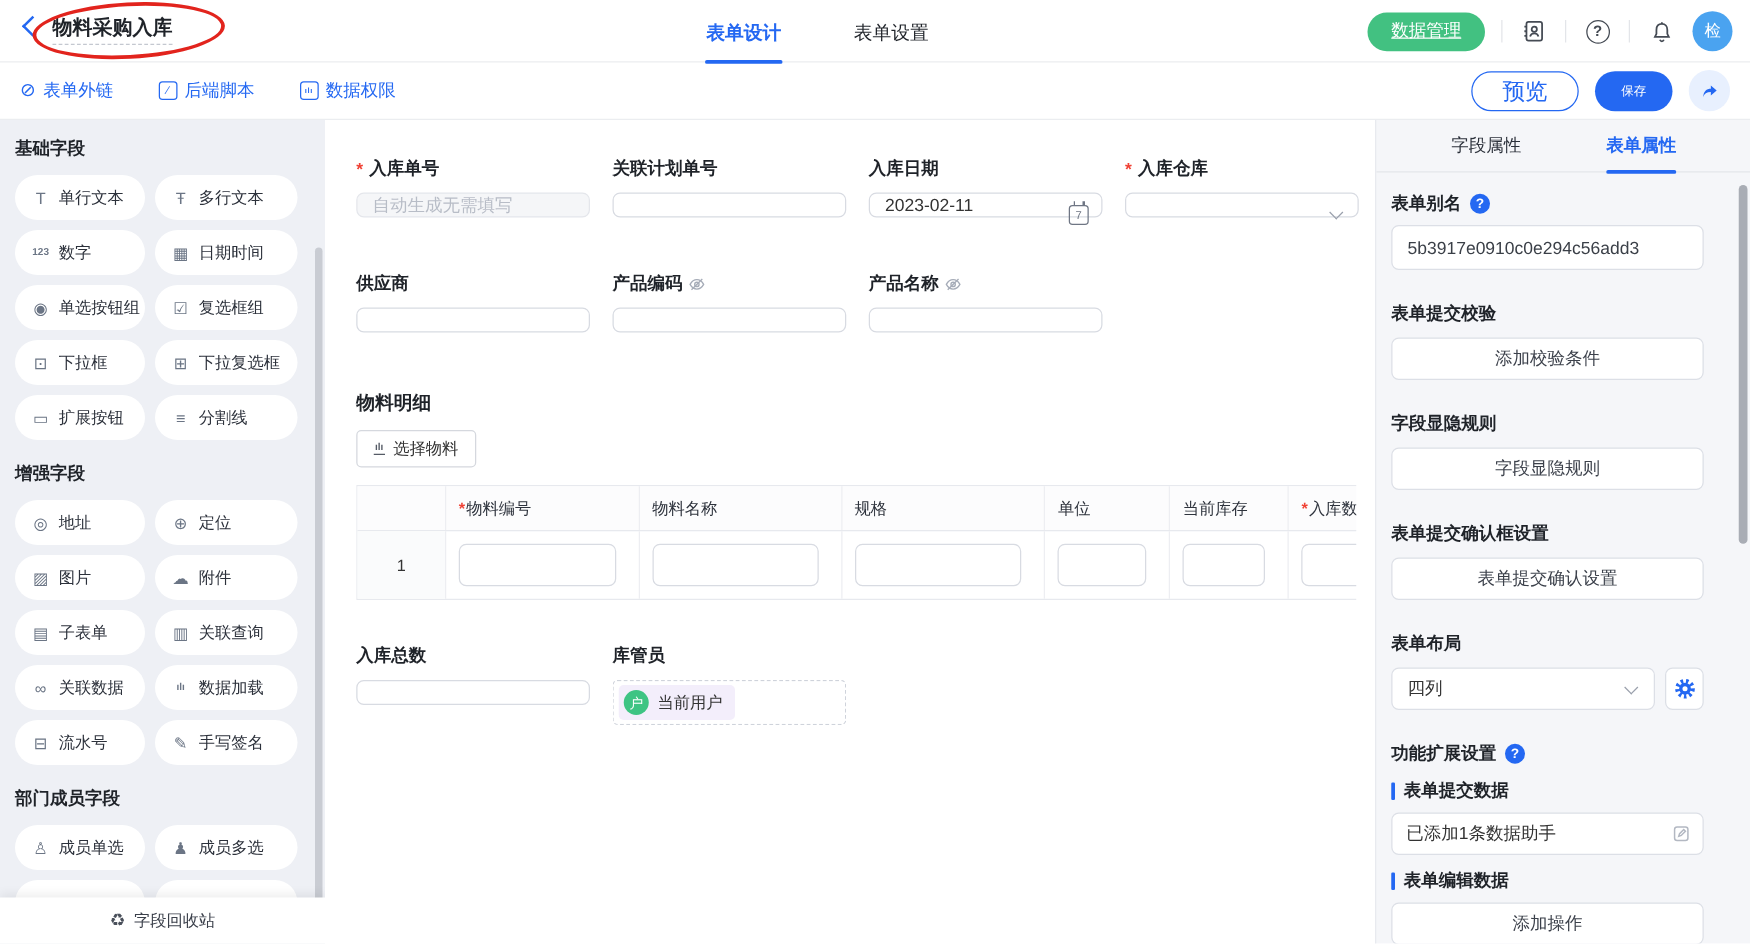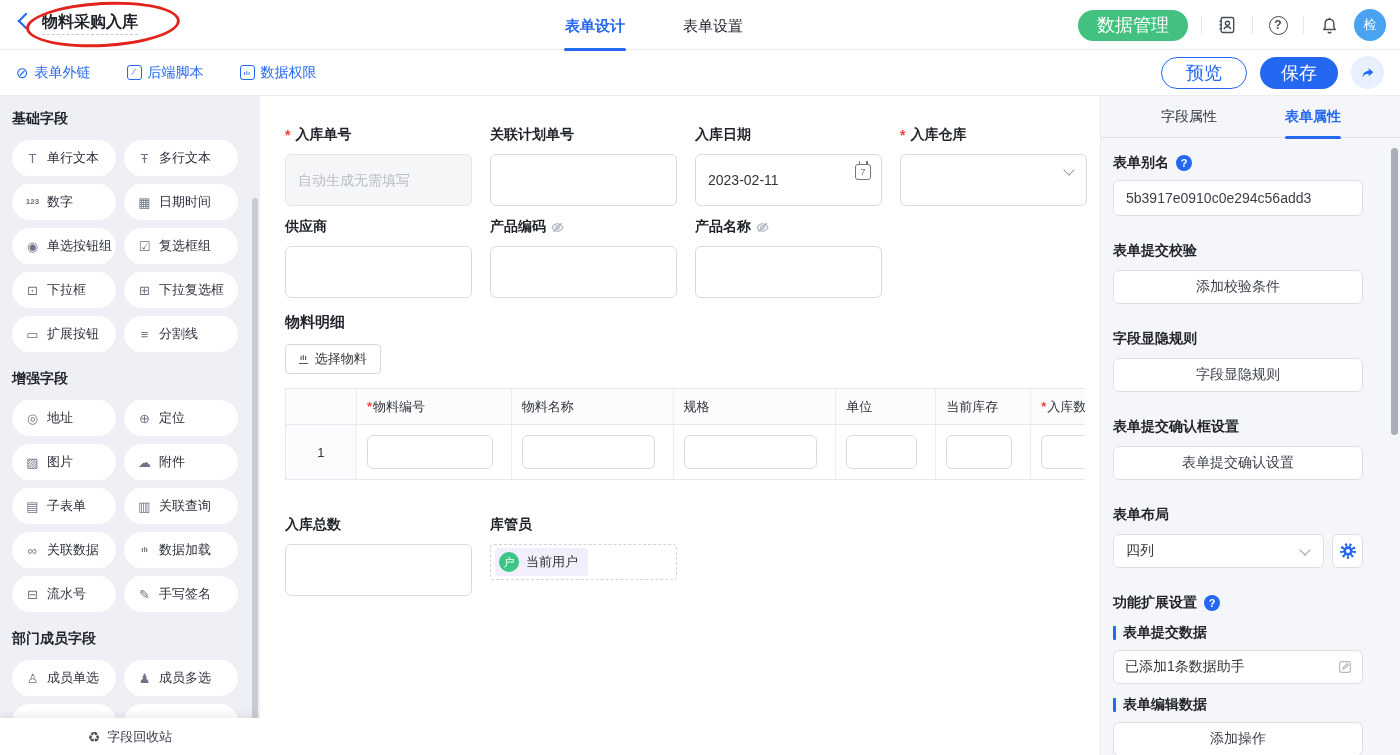--- a/index.html
+++ b/index.html
@@ -12,57 +12,57 @@
   .header { position:absolute; top:0; left:0; right:0; height:50px; background:#fff; border-bottom:1px solid #ebedf0; z-index:5; }
   .back { position:absolute; left:20px; top:15px; width:12px; height:12px; border-left:2.5px solid var(--blue); border-bottom:2.5px solid var(--blue); transform:rotate(45deg); cursor:pointer; }
   .title-wrap { position:absolute; left:42px; top:12px; }
   .title-text { font-size:16px; font-weight:bold; color:#1f2329; border-bottom:1px dashed #c4c8d0; padding-bottom:4px; }
   .red-ellipse { position:absolute; left:26px; top:2px; width:154px; height:45px; border:3px solid #e2241d; border-radius:50%; transform:rotate(-3deg); pointer-events:none; z-index:6; }
   .htabs { position:absolute; left:565px; top:1px; height:50px; display:flex; gap:58px; }
   .htab { position:relative; height:50px; display:flex; align-items:center; font-size:15px; color:#1f2329; cursor:pointer; }
   .htab.active { color:var(--blue); font-weight:bold; }
   .htab.active::after { content:""; position:absolute; left:50%; transform:translateX(-50%); bottom:0; width:62px; height:3px; background:var(--blue); border-radius:2px; }
   .hright { position:absolute; right:14px; top:0; height:50px; display:flex; align-items:center; gap:13px; }
-  .btn-green { height:31px; padding:0 19px; background:var(--green); color:#fff; font-size:18px; border:none; border-radius:16px; cursor:pointer; display:flex; align-items:center; }
+  .btn-green { height:31px; padding:0 19px; background:var(--green); color:#fff; font-size:14px; border:none; border-radius:16px; cursor:pointer; display:flex; align-items:center;text-decoration:underline; }
   .vdiv { width:1px; height:18px; background:#e3e5e9; }
   .icon-btn { width:24px; height:24px; display:flex; align-items:center; justify-content:center; cursor:pointer; }
   .help-circ { width:19px; height:19px; border:1.7px solid #454b54; border-radius:50%; display:flex; align-items:center; justify-content:center; font-size:12px; font-weight:bold; color:#454b54; }
   .help-circ::before { content:"?"; }
   .avatar { width:32px; height:32px; border-radius:50%; background:#4aa3f0; color:#fff; font-size:13px; display:flex; align-items:center; justify-content:center; cursor:pointer; }
 
   
   .toolbar { position:absolute; top:50px; left:0; right:0; height:46px; background:#fff; border-bottom:1px solid #ebedf0; display:flex; align-items:center; padding:0 16px; z-index:4; }
   .lk { display:flex; align-items:center; gap:6px; color:var(--blue); font-size:14px; margin-right:36px; cursor:pointer; }
   .lk-glyph { font-size:15px; line-height:1; }
   .mini { width:15px; height:15px; border:1.4px solid var(--blue); border-radius:3px; display:flex; align-items:center; justify-content:center; font-size:9px; line-height:1; }
   .mini.bars { font-size:6px; font-weight:bold; letter-spacing:.5px; }
   .tb-right { margin-left:auto; display:flex; align-items:center; gap:13px; }
   .btn-outline { height:32px; padding:0 24px; border:1px solid var(--blue); color:var(--blue); background:#fff; font-size:18px; border-radius:16px; cursor:pointer; }
-  .btn-blue { height:32px; padding:0 21px; border:none; color:#fff; background:var(--blue); font-size:18px; border-radius:16px; cursor:pointer; }
+  .btn-blue { height:32px; padding:0 21px; border:none; color:#fff; background:var(--blue); font-size:10px; border-radius:16px; cursor:pointer; }
   .btn-share { width:33px; height:33px; border-radius:50%; background:#e8f0fe; border:none; display:flex; align-items:center; justify-content:center; cursor:pointer; }
 
   
   .sidebar { position:absolute; top:96px; left:0; width:260px; bottom:0; background:var(--sidebg); overflow:hidden; padding:14px 0 0 12px; }
   .sec-title { font-size:14px; font-weight:bold; color:#1f2329; margin-bottom:12px; }
   .pill-grid { display:grid; grid-template-columns:104px 114px; gap:8px; margin-bottom:18px; }
   .pill { height:36px; background:#fff; border-radius:18px; display:flex; align-items:center; padding:0 8px 0 12px; font-size:13px; color:#2c313b; cursor:grab; white-space:nowrap; overflow:hidden; }
   .fi { width:17px; margin-right:6px; color:#6b7585; font-size:13px; text-align:center; flex:none; line-height:1; }
   .fi.sm { font-size:8px; font-weight:bold; letter-spacing:0; }
   .side-scroll { position:absolute; top:102px; left:252px; width:6px; height:552px; background:#c9ccd3; border-radius:3px; cursor:pointer; }
   .recycle { position:absolute; left:0; bottom:0; width:260px; height:37px; background:#fff; box-shadow:0 -3px 8px rgba(0,0,0,.07); display:flex; align-items:center; justify-content:center; gap:7px; font-size:13px; color:#3a3f4a; cursor:pointer; z-index:3; }
   .recycle-glyph { font-size:14px; color:#4a505b; }
 
   
   .canvas { position:absolute; top:96px; left:260px; width:840px; bottom:0; background:#fff; overflow:hidden; padding:30px 0 0 25px; }
   .frow { display:grid; grid-template-columns:repeat(4,187px); column-gap:18px; margin-bottom:28px; }
   .fld { cursor:pointer; }
   .flabel { display:flex; align-items:center; gap:5px; font-size:14px; font-weight:bold; color:#1f2329; margin-bottom:10px; }
   .req { color:#f04134; font-weight:bold; }
   .ctrl { position:relative; height:36px; }
-  .inp { width:100%; height:52px; border:1px solid #d8dbe2; border-radius:6px; padding:0 12px; font-size:14px; color:#333; background:#fff; font-family:inherit; }
+  .inp { width:100%; height:20px; border:1px solid #d8dbe2; border-radius:6px; padding:0 12px; font-size:14px; color:#333; background:#fff; font-family:inherit; }
   .inp::placeholder { color:#b8bdc7; }
   .inp.disabled { background:#f5f6f8; border-color:#e4e6eb; }
   .cal-icon { position:absolute; right:11px; top:10px; width:16px; height:16px; border:1.5px solid #6f7684; border-radius:3px; font-size:9px; color:#6f7684; display:flex; align-items:center; justify-content:center; }
   .cal-icon::before, .cal-icon::after { content:""; position:absolute; top:-4.5px; width:1.5px; height:3px; background:#6f7684; }
   .cal-icon::before { left:2.5px; } .cal-icon::after { right:2.5px; }
   .chev { position:absolute; right:14px; top:12px; width:8px; height:8px; border-right:1.6px solid #9aa0ac; border-bottom:1.6px solid #9aa0ac; transform:rotate(45deg); pointer-events:none; }
   .sec-head { font-size:15px; font-weight:bold; color:#1f2329; margin-bottom:12px;margin-top:31px; }
   .btn-select { height:30px; padding:0 13px; background:#fff; border:1px solid #d5d8de; border-radius:4px; font-size:13px; color:#333; display:inline-flex; align-items:center; gap:7px; cursor:pointer; }
   .bars-icon { font-size:8px; font-weight:bold; color:#555b66; border-bottom:1.5px solid #555b66; line-height:1; padding:0 1px 1px 1px; }
   .tclip { width:800px; overflow:hidden; margin-top:14px; margin-bottom:36px; }

